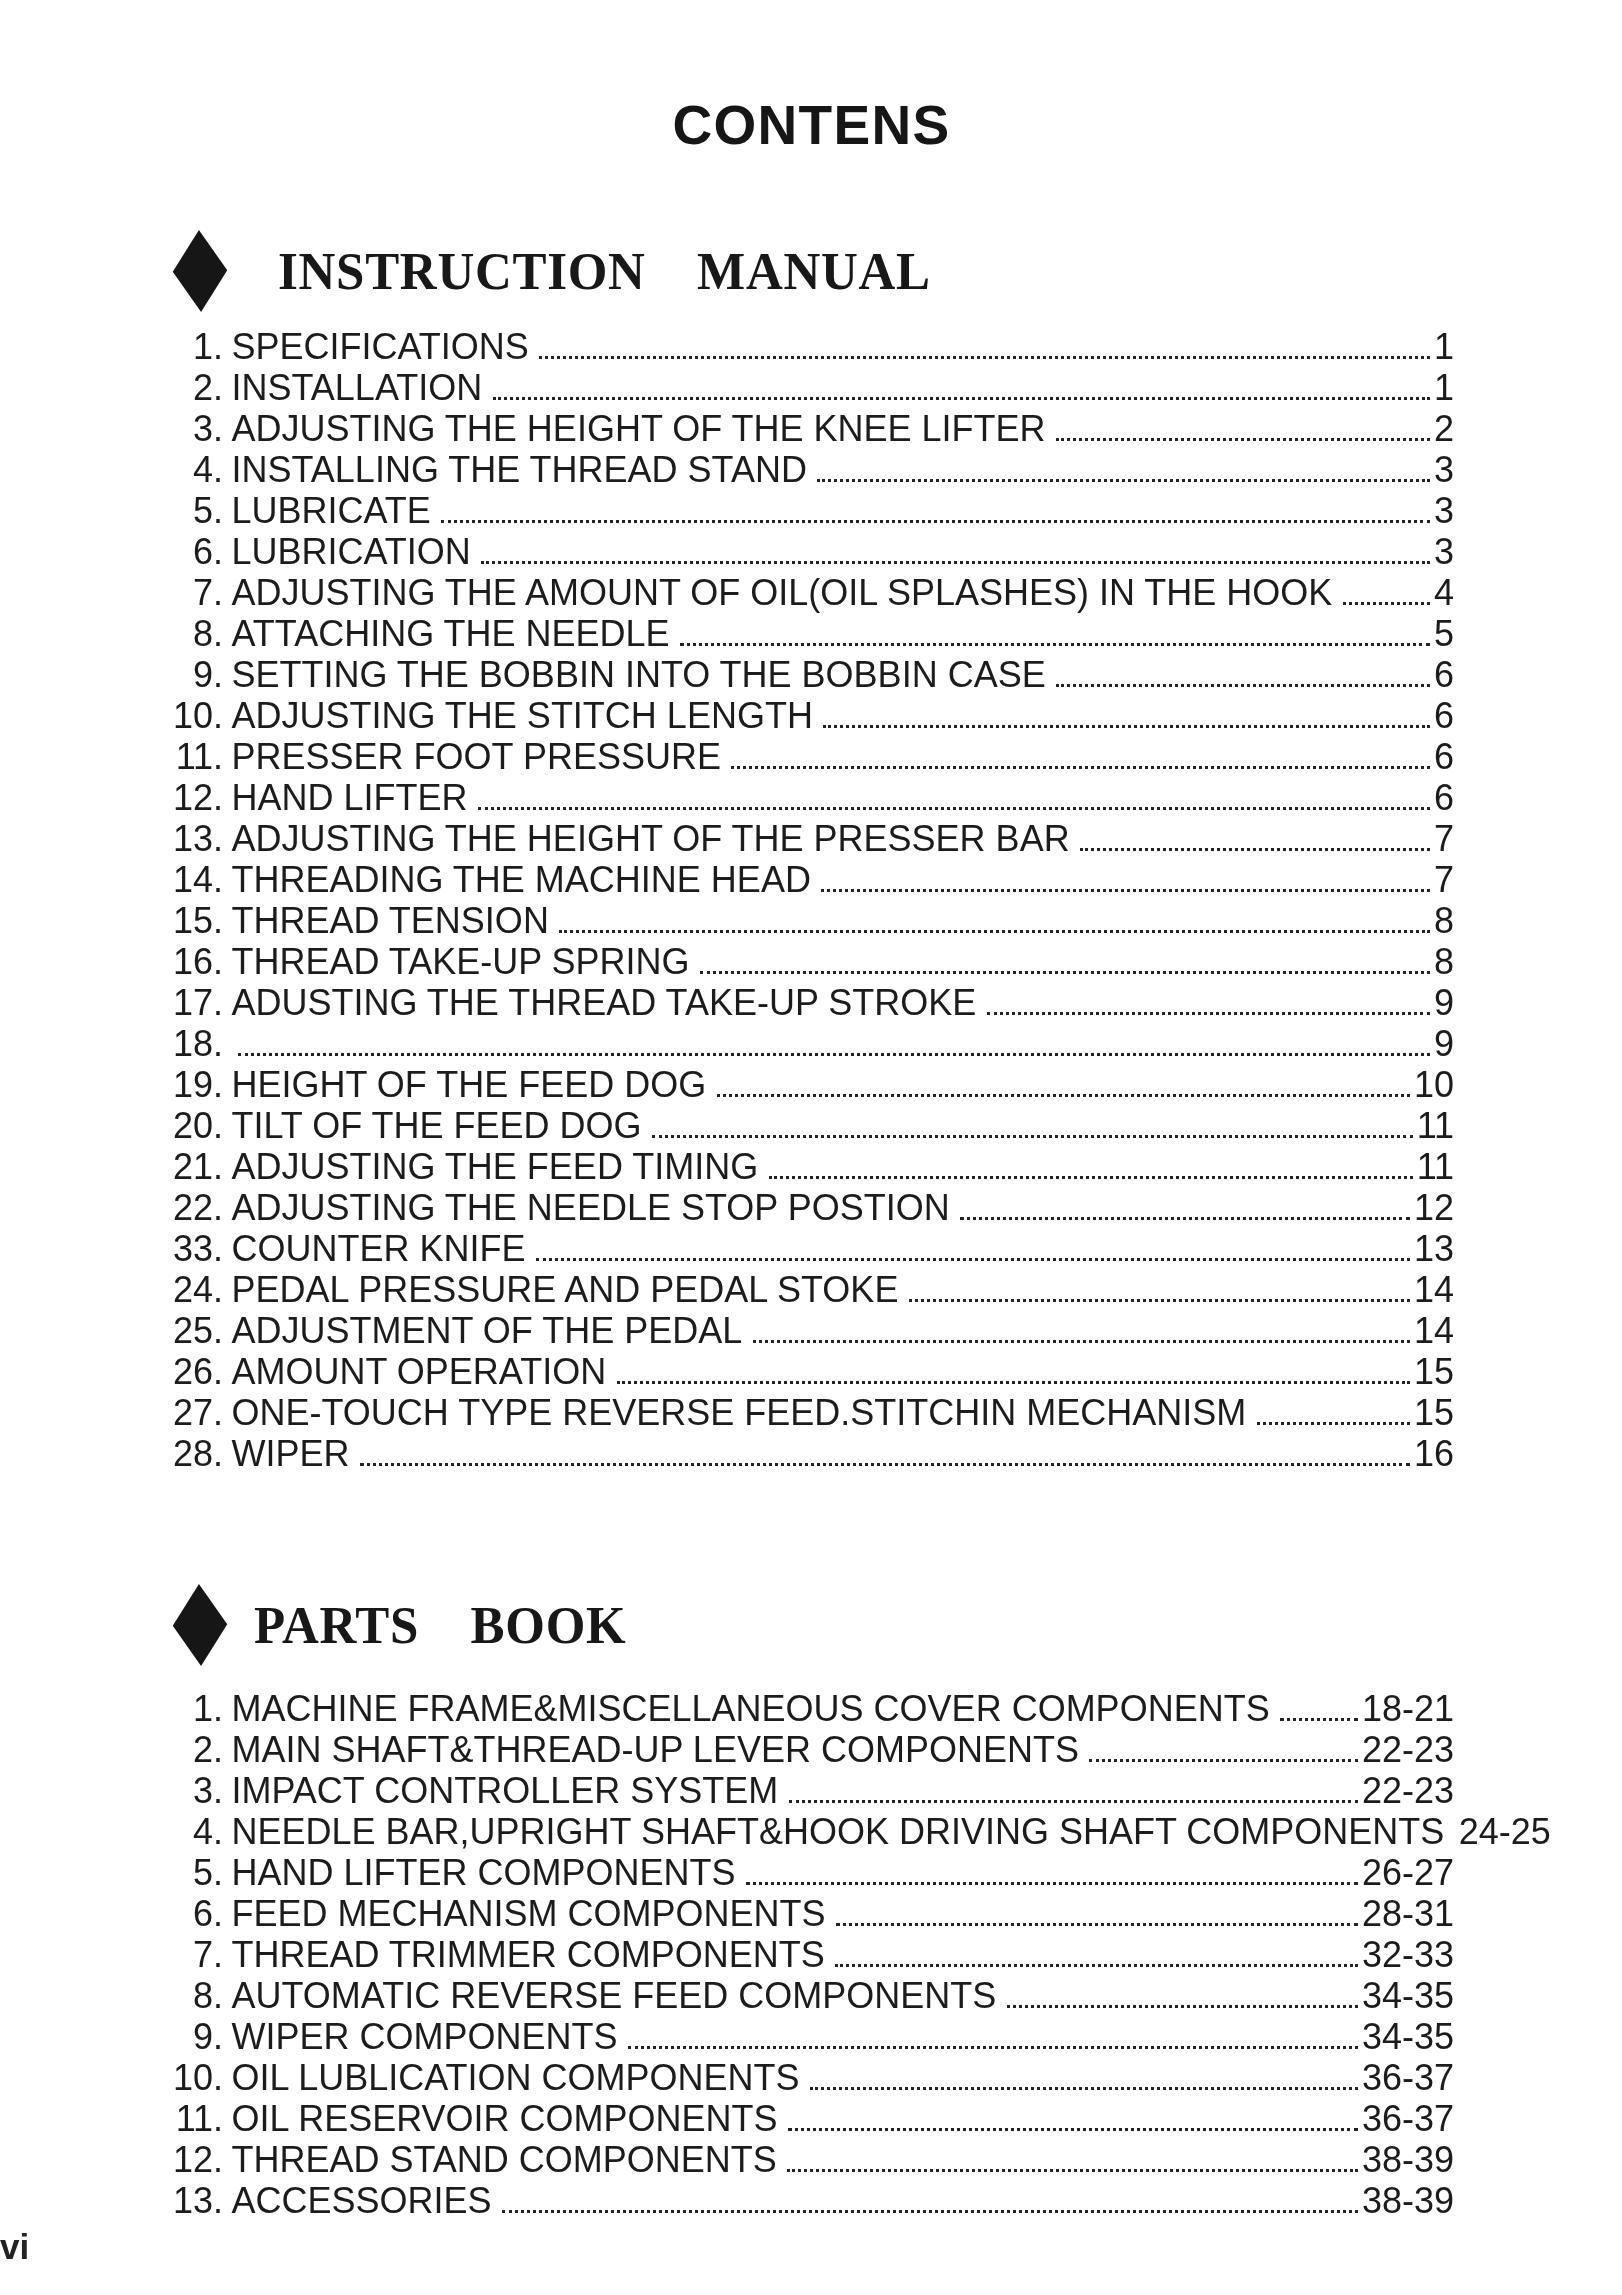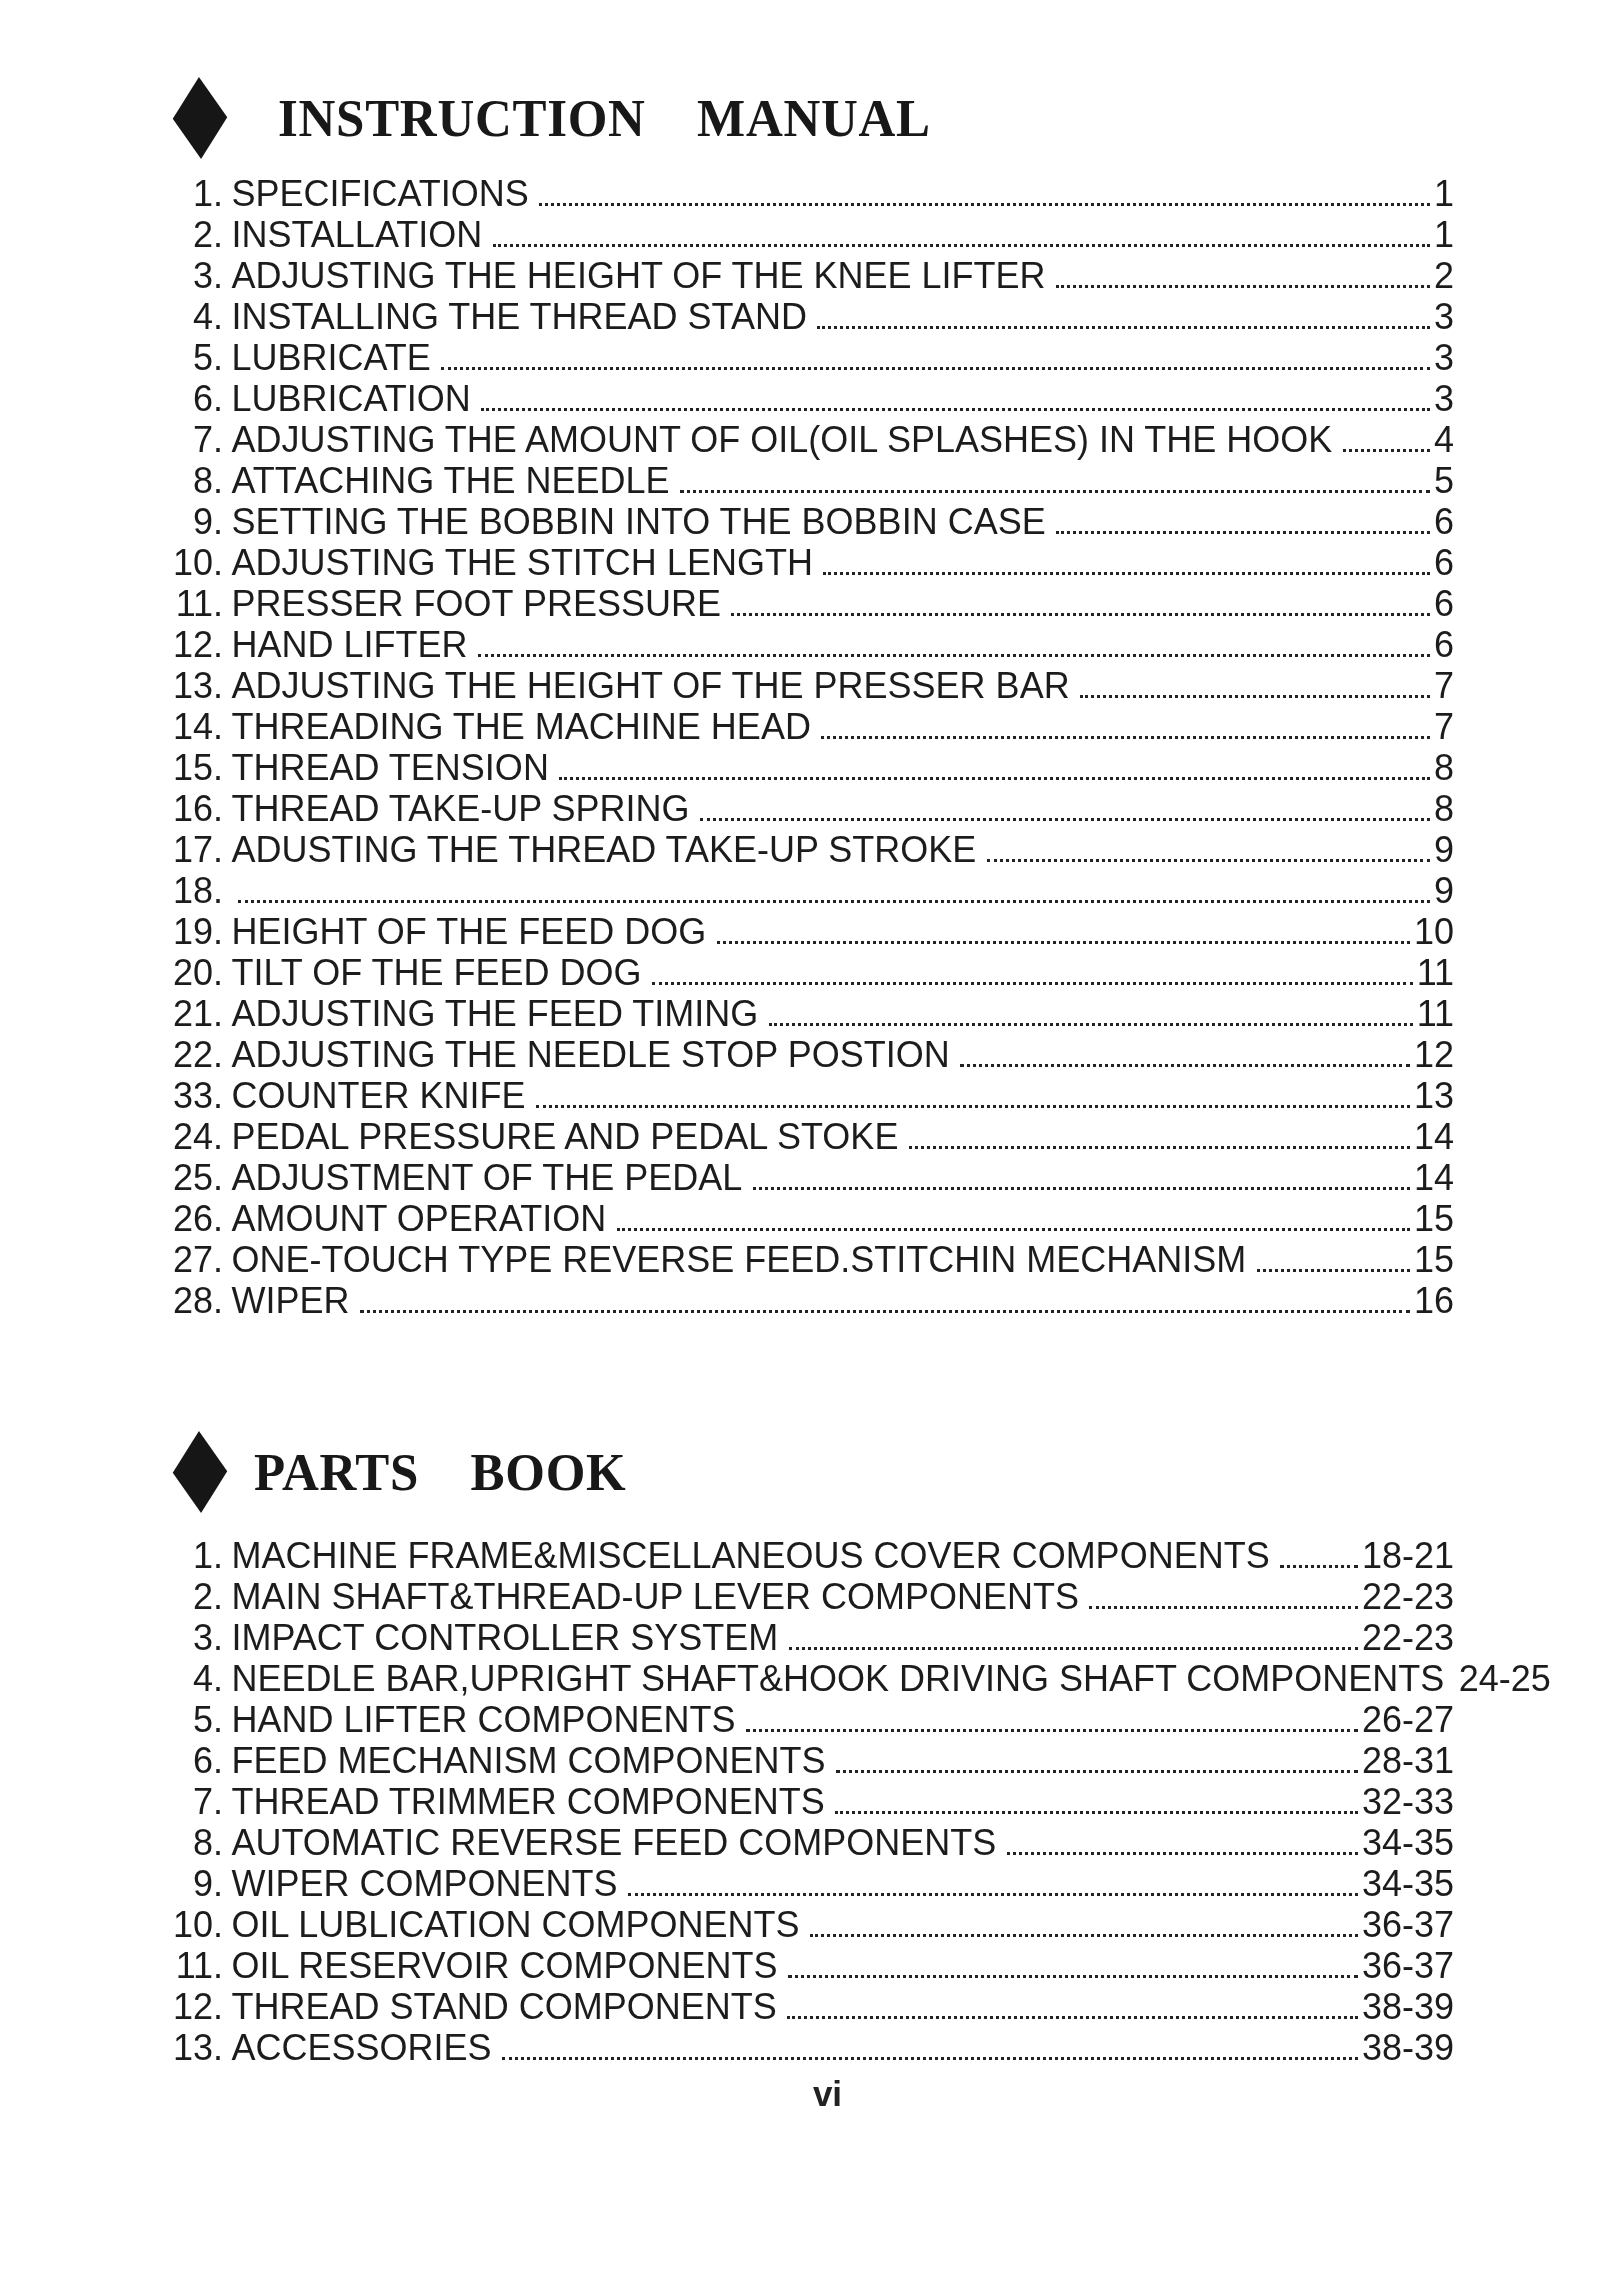--- a/index.html
+++ b/index.html
@@ -84,33 +84,32 @@
     height: 0;
     border-bottom: 3.9px dotted #222222;
     margin: 0 3.9px 8.5px 6.5px;
     min-width: 0;
   }
   .pageno {
     flex: none;
   }
   .footer {
     margin-top: 7.9px;
-    text-align: center;
     font-size: 35px;
     line-height: 1;
     font-weight: 700;
     color: #222222;
-    padding-left: 32px;
   }
 </style>
 </head>
 <body>
 
 <main class="page">
 
+  <h1 class="title">CONTENS</h1>
 
   <section>
     <div class="sec-head sec-head-1">
       <span class="diamond"></span>
       <span class="sec-title">INSTRUCTION MANUAL</span>
     </div>
 
     <div class="toc toc-1">
 
         <div class="row">

